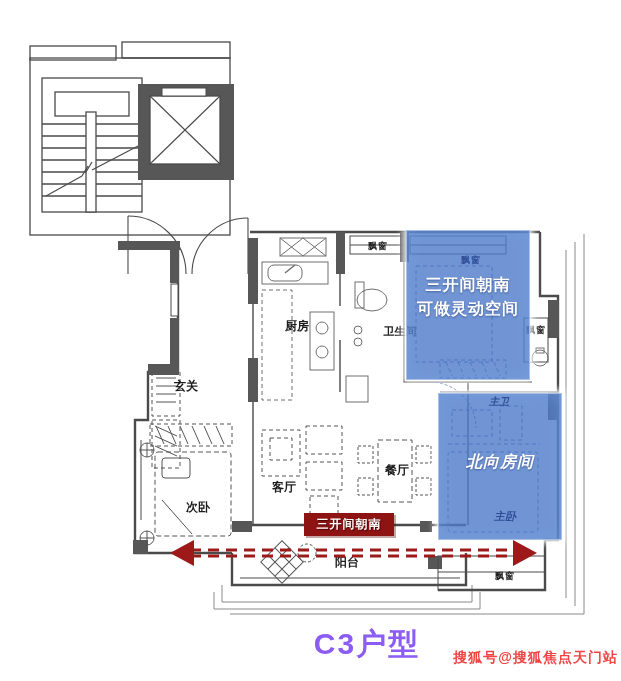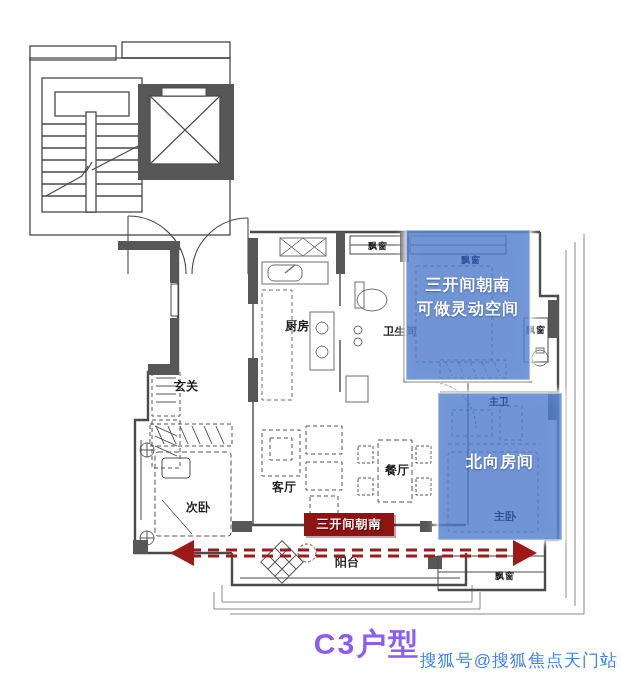--- a/index.html
+++ b/index.html
@@ -42,21 +42,21 @@
     box-shadow:2px 2px 0 rgba(90,10,10,0.35);
   }
   .arrow-svg{position:absolute;left:0;top:0;z-index:4;}
   .page-title{
     position:absolute;z-index:5;left:242px;top:624px;width:250px;
     text-align:center;font-size:30px;font-weight:bold;color:#8b5cf6;
     letter-spacing:2px;
   }
   .watermark{
     position:absolute;z-index:5;right:3px;top:649px;
-    font-size:17px;font-weight:normal;color:#3b82f6;
+    font-size:14px;font-weight:bold;color:#ef4444;
     text-shadow:1px 1px 0 rgba(255,255,255,0.95),-1px -1px 0 rgba(255,255,255,0.55);
     letter-spacing:1px;white-space:nowrap;
   }
 </style>
 </head>
 <body>
 
 <svg class="plan-svg" width="621" height="681" viewBox="0 0 621 681">
 
   <g stroke="#8a8a8a" stroke-width="1" fill="none">
@@ -244,21 +244,21 @@
 <span class="room-label lbl-10" style="left:505px;top:576px;">飘窗</span>
 
 <div class="overlay-box" style="left:406px;top:230px;width:122px;height:148px;">
   <span class="inbox-label" style="left:64px;top:29px;font-size:9px;letter-spacing:1px;">飘窗</span>
   <div style="margin-top:42px;">
     <span class="note-line">三开间朝南</span>
     <span class="note-line">可做灵动空间</span>
   </div>
 </div>
 
-<div class="overlay-box" style="left:438px;top:393px;width:122px;height:145px;">
+<div class="overlay-box" style="left:438px;top:393px;width:122px;height:145px;font-style:italic;">
   <span class="inbox-label" style="left:60px;top:8px;font-size:10px;">主卫</span>
   <span class="inbox-label" style="left:66px;top:122px;font-size:11px;">主卧</span>
   <div style="margin-top:56px;">
     <span class="note-line">北向房间</span>
   </div>
 </div>
 
 <div class="banner">三开间朝南</div>
 
 <svg class="arrow-svg" width="621" height="681" viewBox="0 0 621 681">

